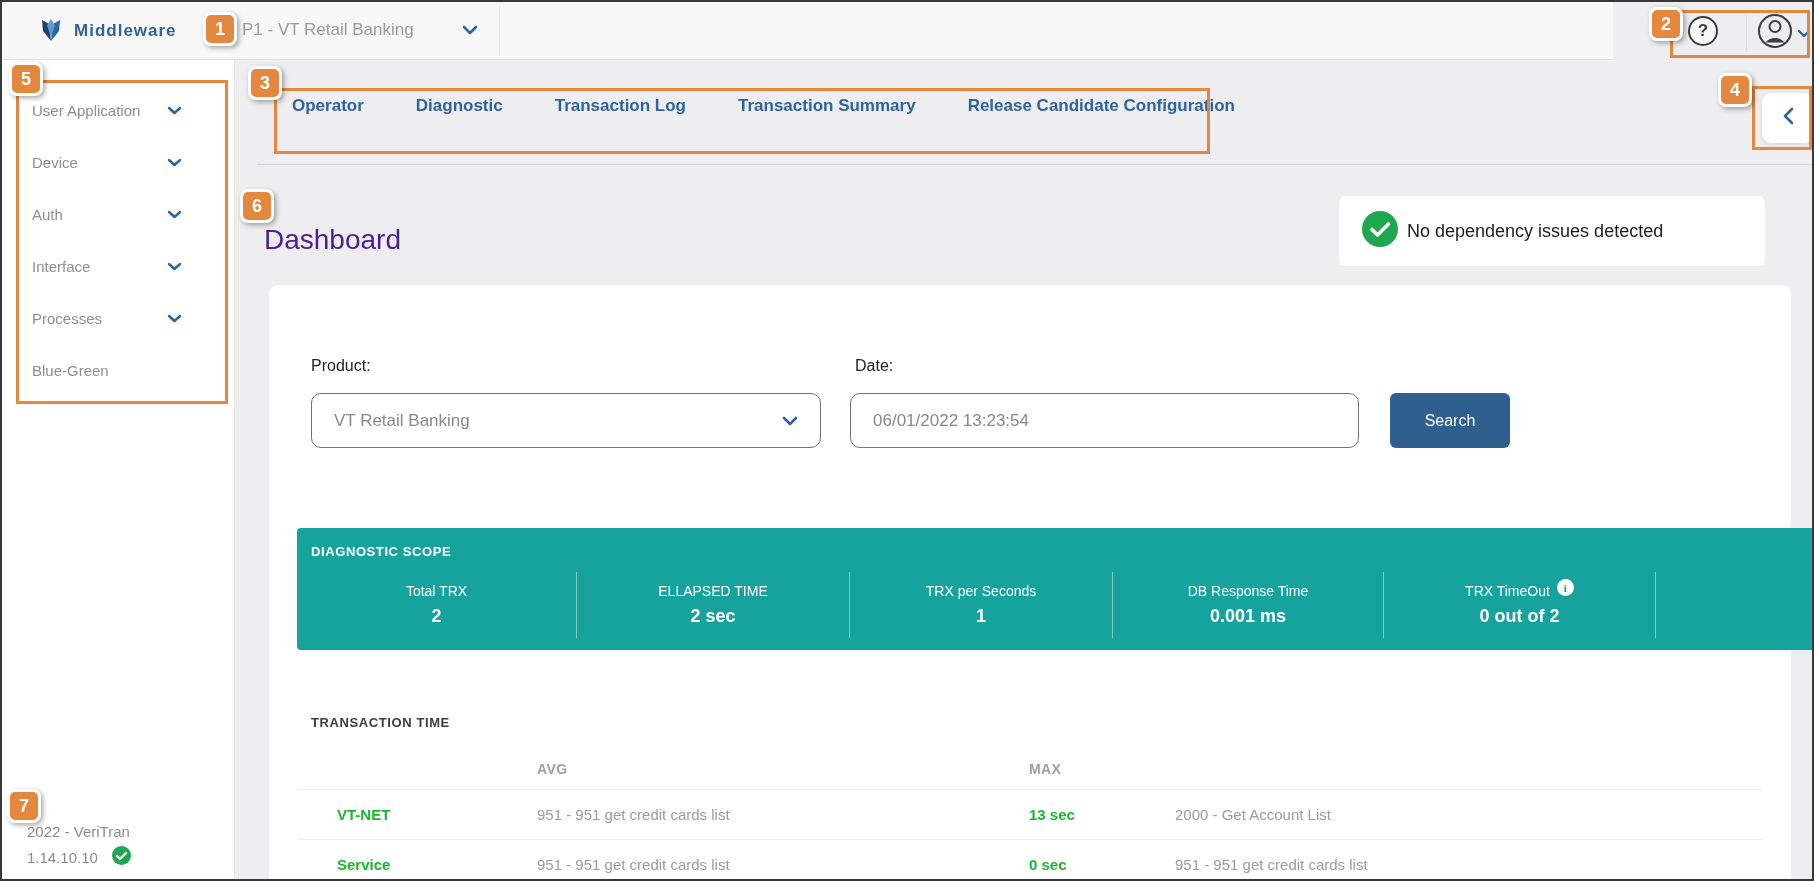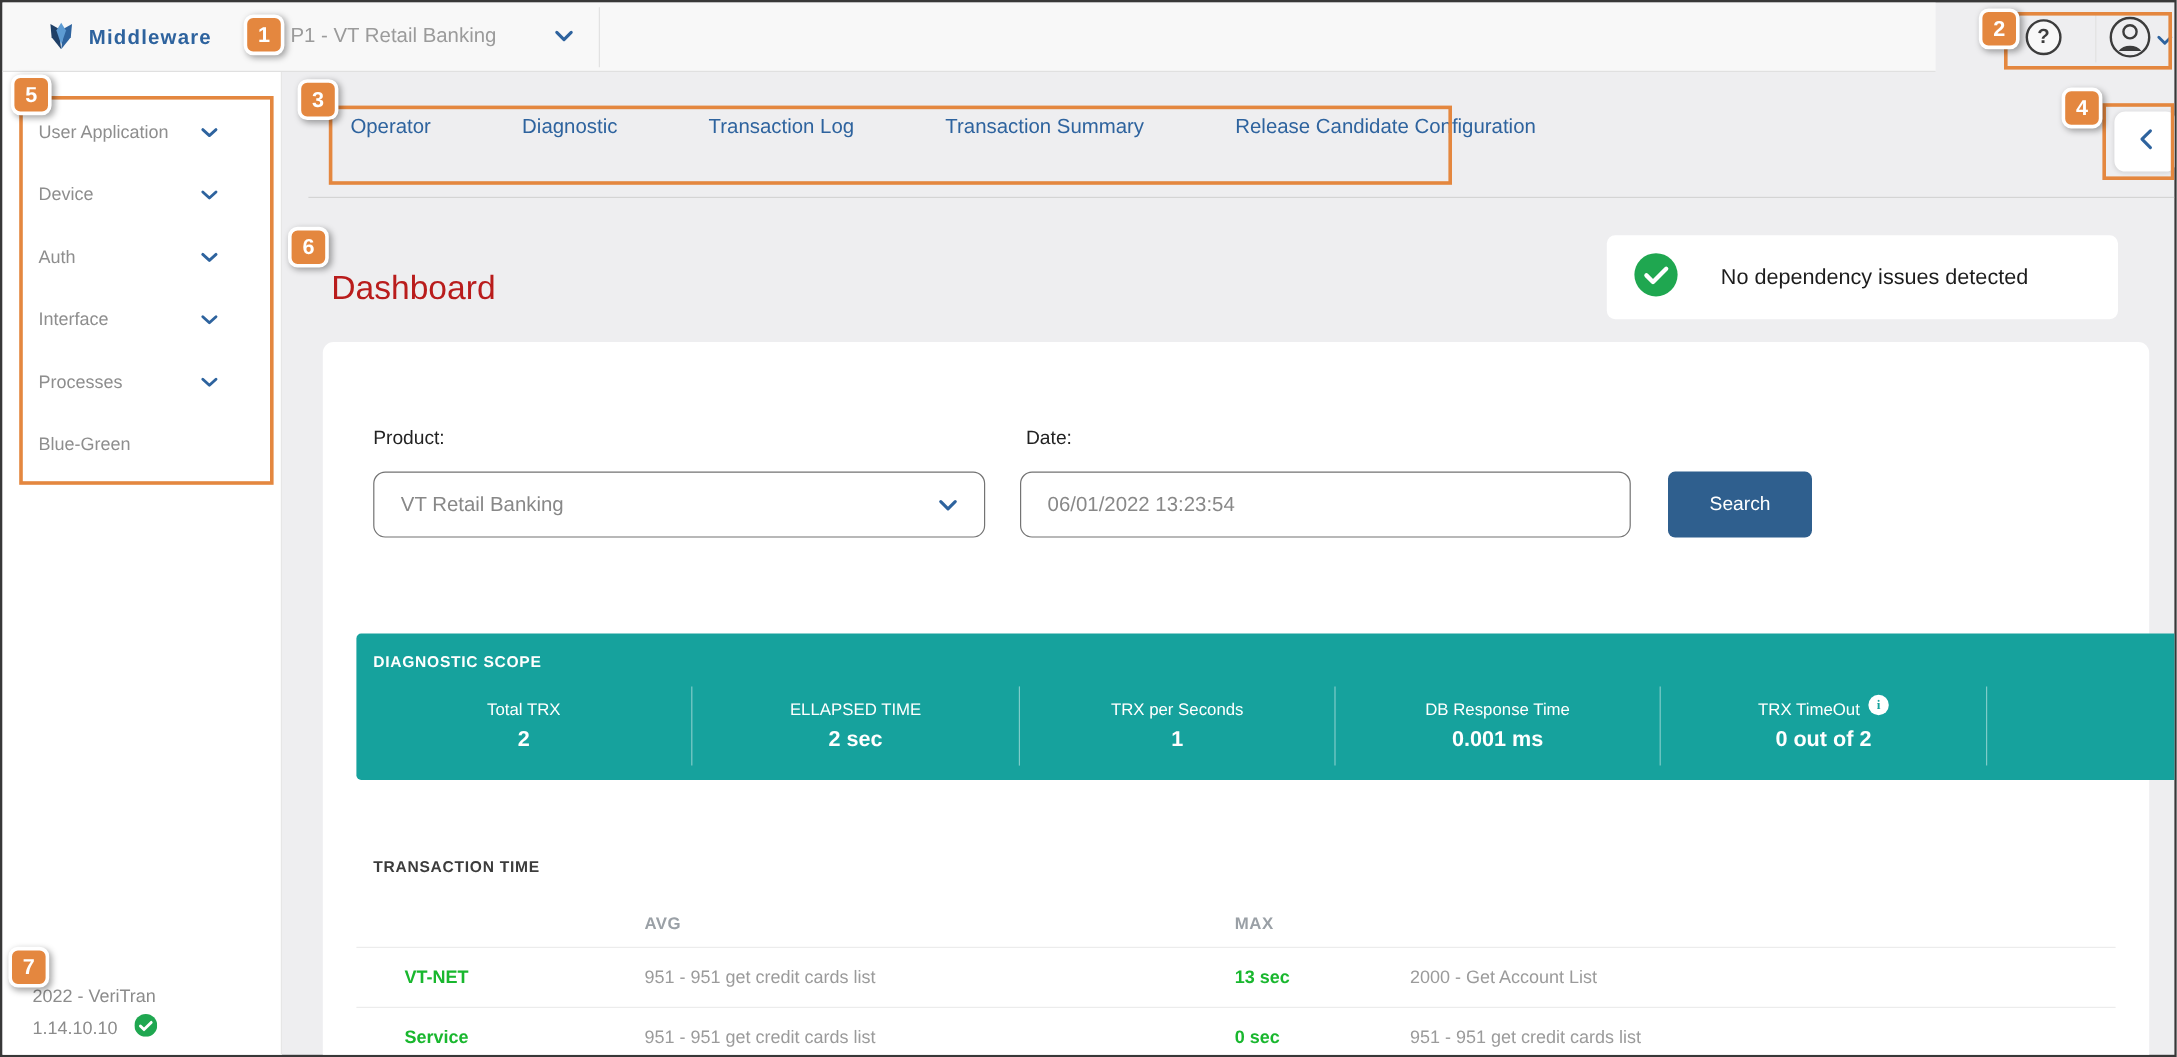--- a/index.html
+++ b/index.html
@@ -61,35 +61,35 @@
   .side-menu { padding-top:24px; }
   .side-item { height:52px; display:flex; align-items:center; justify-content:space-between;
     padding:0 52px 0 30px; cursor:pointer; }
   .side-item .lbl { color:#8e8e8e; font-size:15px; }
   .side-footer { position:absolute; left:25px; bottom:12px; }
   .side-footer .copy { color:#8c8c8c; font-size:15px; margin-bottom:6px; }
   .side-footer .ver-row { display:flex; align-items:center; gap:14px; }
   .side-footer .ver { color:#8c8c8c; font-size:15px; }
 
   
-  .tabs { position:absolute; left:290px; top:94px; display:flex; gap:76px; z-index:2; }
+  .tabs { position:absolute; left:290px; top:94px; display:flex; gap:52px; z-index:2;font-weight:bold; }
   .tab { color:#2e639e; font-size:17px; cursor:pointer; white-space:nowrap; }
   .tabs-divider { position:absolute; left:255px; top:162px; width:1555px; height:1px; background:#d4d4d4; }
 
   .collapse-btn {
     position:absolute; left:1760px; top:91px; width:52px; height:50px; background:#fff;
     border-radius:9px; box-shadow:0 1px 4px rgba(0,0,0,.12);
     display:flex; align-items:center; justify-content:center; cursor:pointer; z-index:2;
   }
 
   
-  .page-title { position:absolute; left:274px; top:222px; font-size:28px; color:#b91c1c; z-index:2; }
+  .page-title { position:absolute; left:262px; top:222px; font-size:28px; color:#4c1d95; z-index:2; }
   .dep-card {
     position:absolute; left:1337px; top:194px; width:426px; height:70px; background:#fff; border-radius:7px;
-    display:flex; align-items:center; gap:35px; padding-left:22px; z-index:2;
+    display:flex; align-items:center; gap:8px; padding-left:22px; z-index:2;
   }
   .dep-text { color:#1c1c1c; font-size:18px; }
 
   
   .main-card {
     position:absolute; left:267px; top:283px; width:1522px; height:640px;
     background:#fff; border-radius:9px; z-index:1;
   }
   .field-label { position:absolute; font-size:16px; color:#222; }
   .lbl-product { left:42px; top:72px; }

